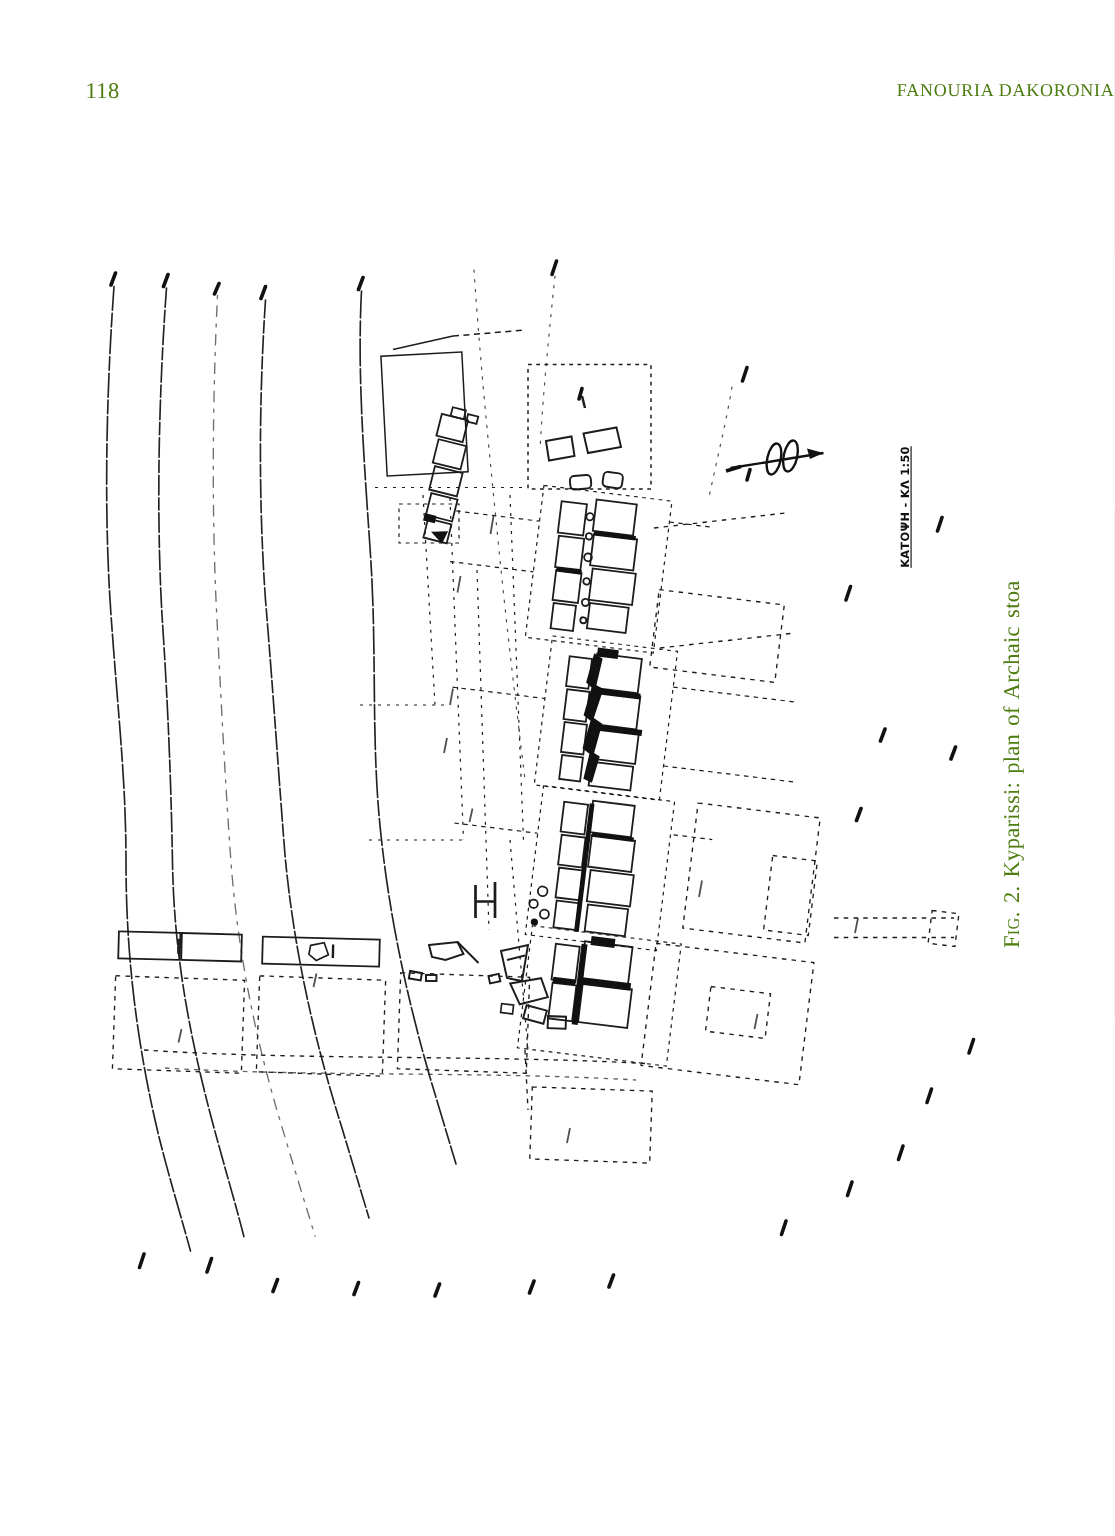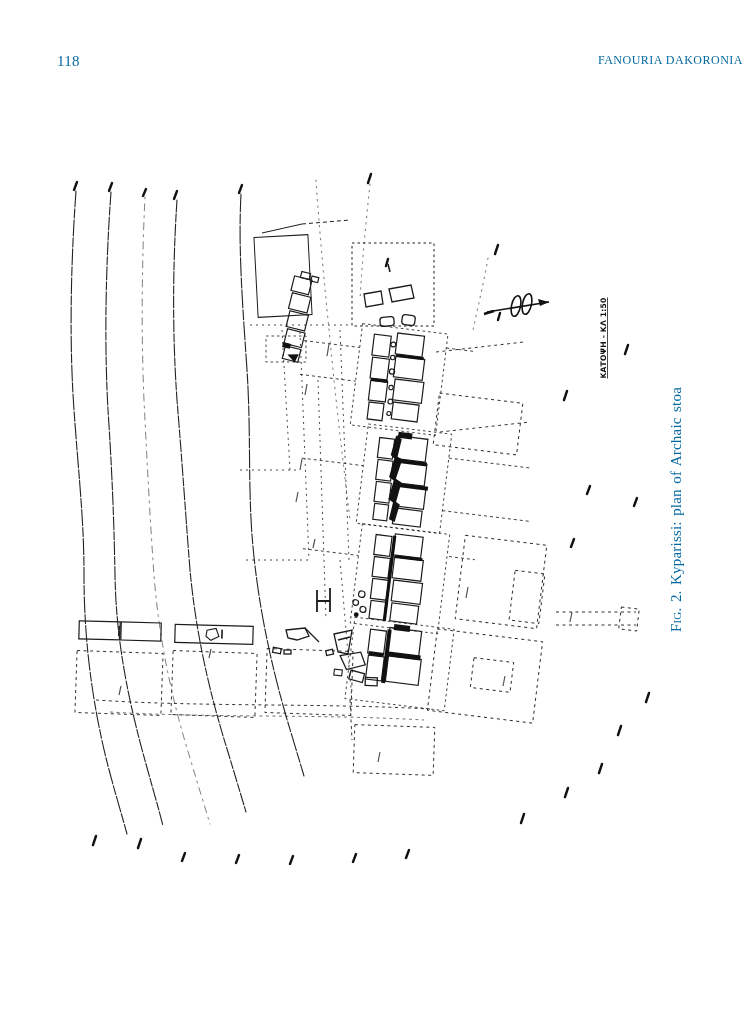--- a/index.html
+++ b/index.html
@@ -1,18 +1,18 @@
 <!DOCTYPE html>
 <html><head>
 <meta charset="utf-8">
 <style>
   html,body{margin:0;padding:0;background:#e8e8e8;}
   .sheet{
     position:relative;width:743px;height:1024px;background:#ffffff;
-    font-family:"Liberation Serif", serif;color:#0369a1;overflow:hidden;
+    font-family:"Liberation Serif", serif;color:#4d7c0f;overflow:hidden;
     margin:0 auto;
   }
   .pagenum{position:absolute;left:57px;top:53px;font-size:15px;letter-spacing:.3px;}
   .runhead{position:absolute;top:53px;left:0;width:100%;text-align:right;
     font-size:12px;letter-spacing:.5px;}
   .plan-svg{position:absolute;left:0;top:0;}
   .caption{
     position:absolute;left:545px;top:501px;width:262px;text-align:center;
     transform:rotate(-90deg);transform-origin:center;
     font-size:15px;white-space:nowrap;letter-spacing:.2px;word-spacing:1.5px;

